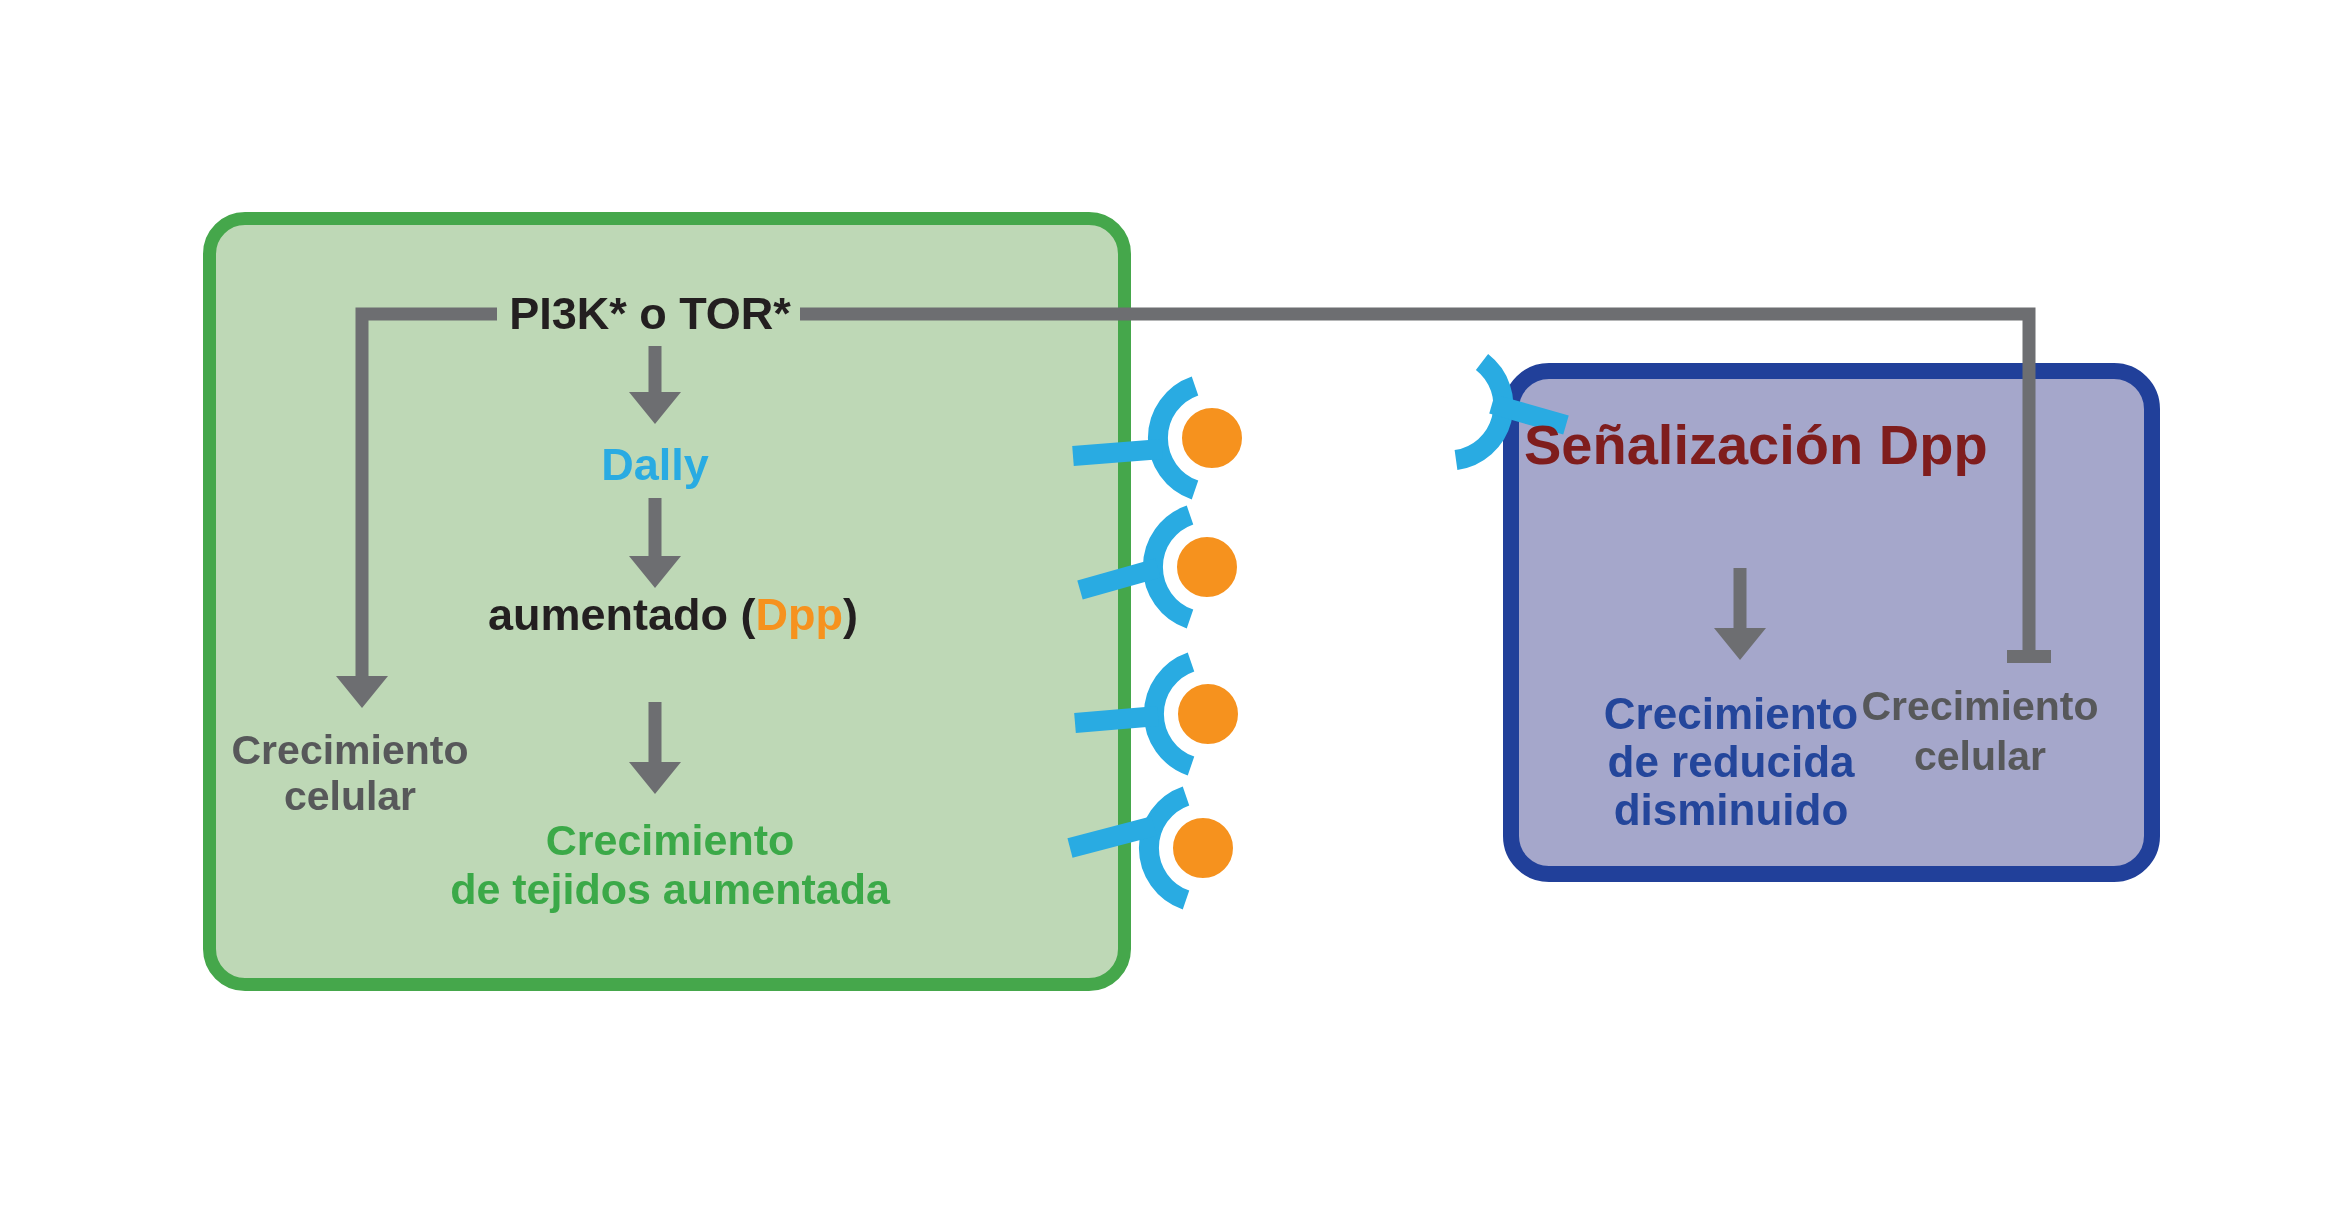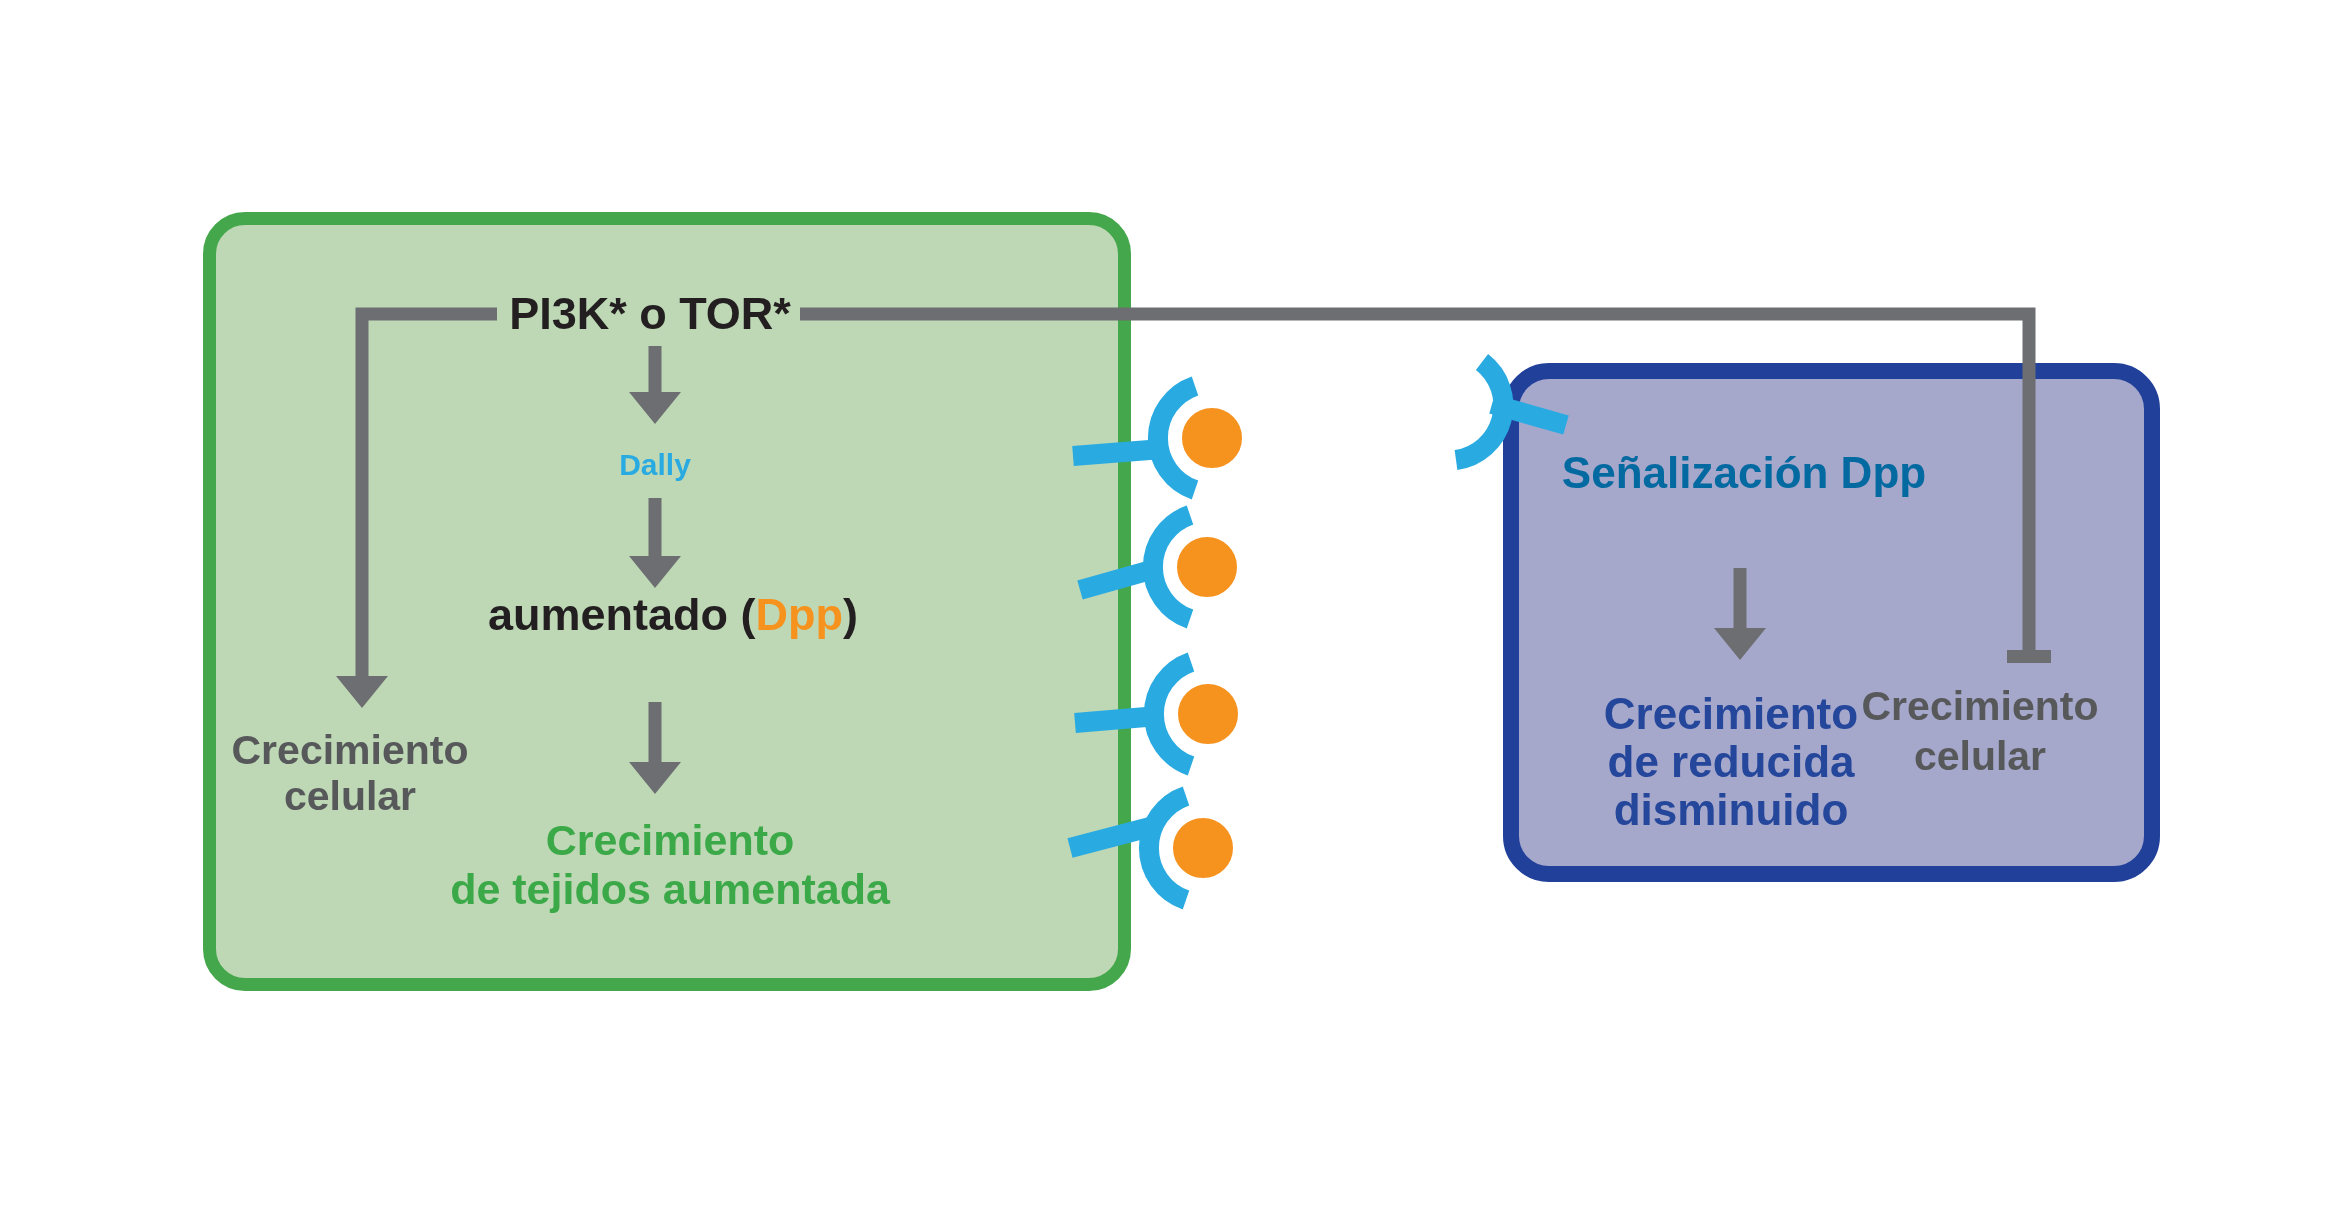--- a/index.html
+++ b/index.html
@@ -13,26 +13,26 @@
   .cell-blue{left:1503px;top:363px;width:657px;height:519px;
     background:#A5A7CB;border:16px solid #21409A;border-radius:46px}
   svg.overlay{position:absolute;left:0;top:0}
   .gline{stroke:#6D6E71;stroke-width:13px;fill:none}
   .gfill{fill:#6D6E71;stroke:none}
   .cyan{stroke:#29ABE2;stroke-width:20px;fill:none}
   .ball{fill:#F6921E;stroke:#FFFFFF;stroke-width:8px}
   .txt{position:absolute;text-align:center;white-space:nowrap}
   .txt div{white-space:nowrap}
   .t-pi3k{left:400px;top:290px;width:500px;font-size:45px;line-height:48px;color:#231F20}
-  .t-dally{left:455px;top:441px;width:400px;font-size:30px;line-height:48px;color:#29ABE2}
+  .t-dally{left:455px;top:441px;width:400px;font-size:45px;line-height:48px;color:#29ABE2}
   .t-dif{left:363px;top:588px;width:620px;font-size:45px;line-height:54px;color:#231F20}
   .t-dif .dpp{color:#F6921E}
   .t-tga{left:370px;top:816px;width:600px;font-size:43px;line-height:49px;color:#3BA948}
   .t-cgl{left:170px;top:727px;width:360px;font-size:41px;line-height:46px;color:#57585A}
-  .t-sig{left:1524px;top:448px;width:440px;font-size:44px;line-height:49px;color:#0369a1}
+  .t-sig{left:1524px;top:420px;width:440px;font-size:56px;line-height:49px;color:#7f1d1d}
   .t-tgd{left:1531px;top:690px;width:400px;font-size:44px;line-height:48px;color:#24469B}
   .t-cgr{left:1800px;top:681px;width:360px;font-size:41px;line-height:50px;color:#57585A}
 </style>
 </head>
 <body>
 
 <div class="stage">
 
   <div class="cell cell-green"></div>
   <div class="cell cell-blue"></div>

